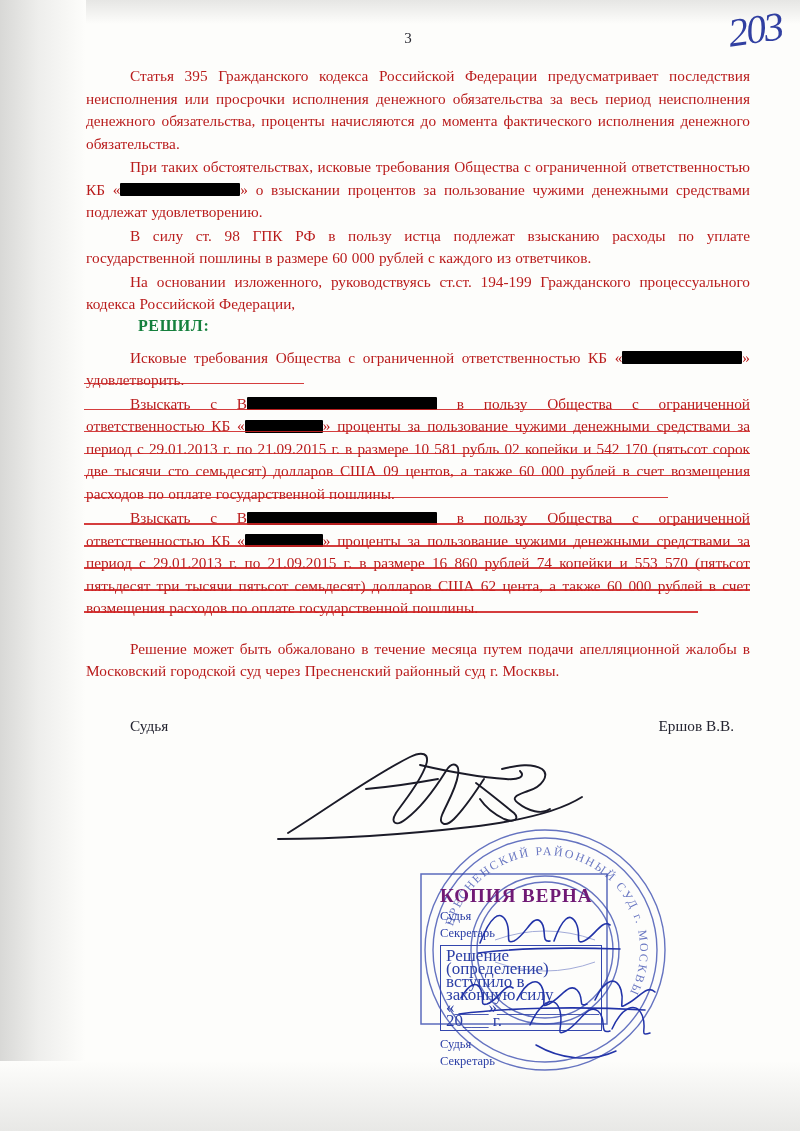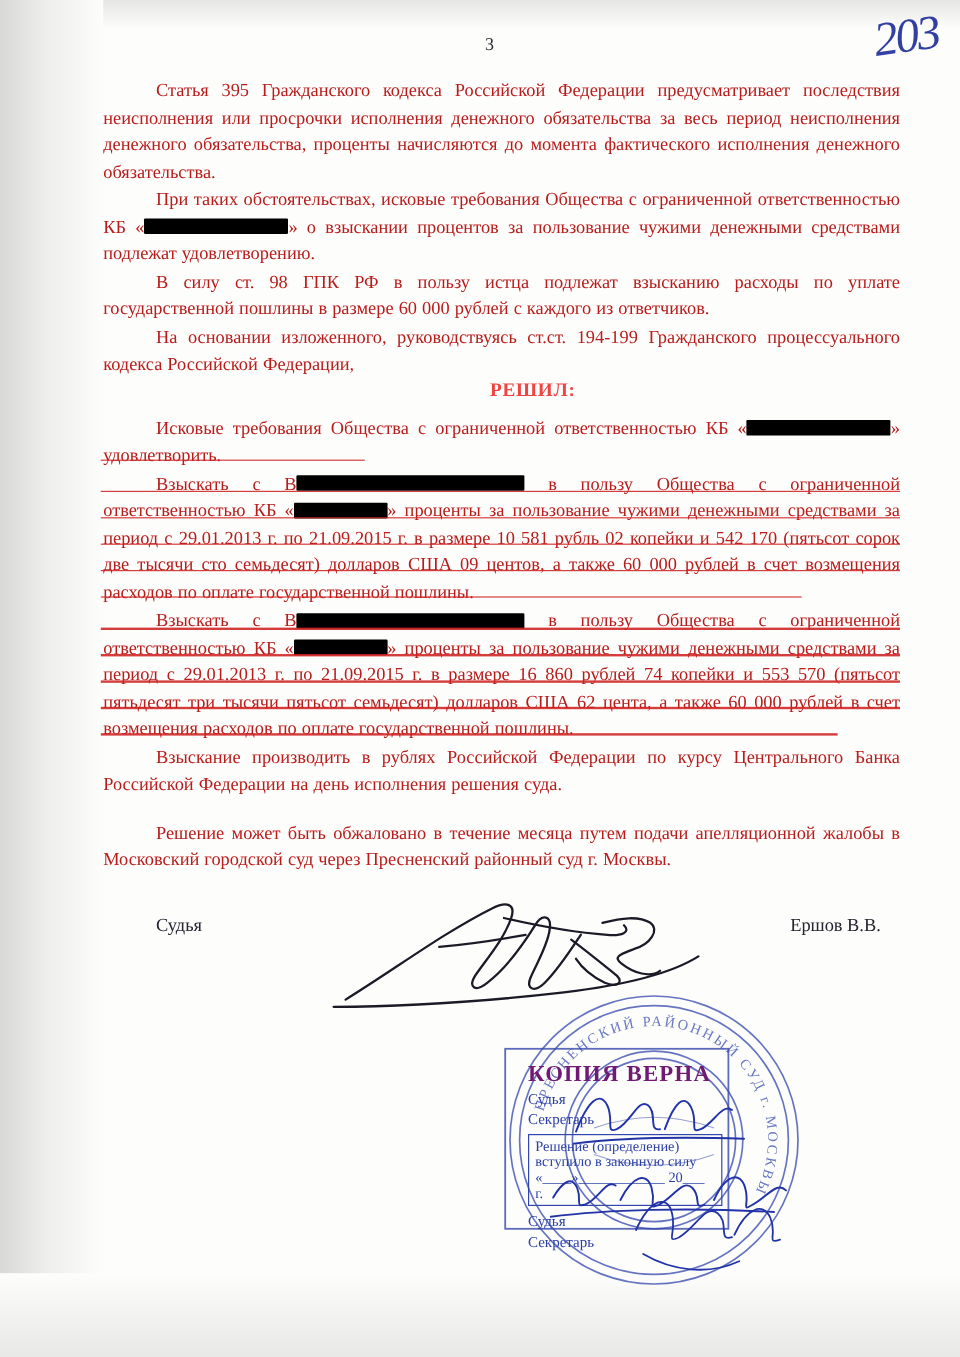--- a/index.html
+++ b/index.html
@@ -71,23 +71,22 @@
     line-height: 22.5px;
     text-align: justify;
     text-indent: 44px;
     color: #b91c1c;
     word-spacing: 0.4px;
   }
   .ruling-heading {
     margin: 0 0 12px 0;
     font-size: 16px;
     font-weight: bold;
-    text-align: center;
     letter-spacing: 0.6px;
-    color: #ef4444;
+    color: #15803d;
     padding-left: 52px;
   }
   .redact {
     display: inline-block;
     background: #000000;
     color: transparent;
     border-radius: 1px;
     vertical-align: middle;
     height: 13px;
     position: relative;
@@ -158,21 +157,21 @@
   }
   .stamp-line {
     font-size: 12.5px;
     color: #2c3fa6;
     margin-top: 2px;
   }
   .stamp-box {
     margin-top: 4px;
     border: 1.4px solid #3346ad;
     padding: 3px 5px;
-    font-size: 12px;
+    font-size: 17px;
     line-height: 13px;
     width: 150px;
     color: #2c3fa6;
   }
   .hand-blue {
     position: absolute;
     color: #2233a8;
     font-family: "Liberation Serif", serif;
     font-style: italic;
     pointer-events: none;
@@ -217,21 +216,20 @@
 
     <div class="underline-block" style="margin-top:2px;">
       <p class="para"><span>Взыскать с В</span><span class="redact r-w3" style="width:190px;"></span> <span>в пользу Общества с ограниченной ответственностью КБ «</span><span class="redact r-w2"></span><span>» проценты за пользование чужими денежными средствами за период с 29.01.2013 г. по 21.09.2015 г. в размере 16 860 рублей 74 копейки и 553 570 (пятьсот пятьдесят три тысячи пятьсот семьдесят) долларов США 62 цента, а также 60 000 рублей в счет возмещения расходов по оплате государственной пошлины.</span></p>
       <div class="ul-red" style="left:-2px; top:16px; width:666px;"></div>
       <div class="ul-red" style="left:-2px; top:38px; width:666px;"></div>
       <div class="ul-red" style="left:-2px; top:60px; width:666px;"></div>
       <div class="ul-red" style="left:-2px; top:82px; width:666px;"></div>
       <div class="ul-red" style="left:-2px; top:104px; width:614px;"></div>
     </div>
 
-    <p class="para">Взыскание производить в рублях Российской Федерации по курсу Центрального Банка Российской Федерации на день исполнения решения суда.</p>
 
     <p class="para" style="margin-top:18px;">Решение может быть обжаловано в течение месяца путем подачи апелляционной жалобы в Московский городской суд через Пресненский районный суд г. Москвы.</p>
 
     <div class="sig-row">
       <div class="sig-left">Судья</div>
       <div class="sig-right">Ершов В.В.</div>
     </div>
 
   </div>
 

